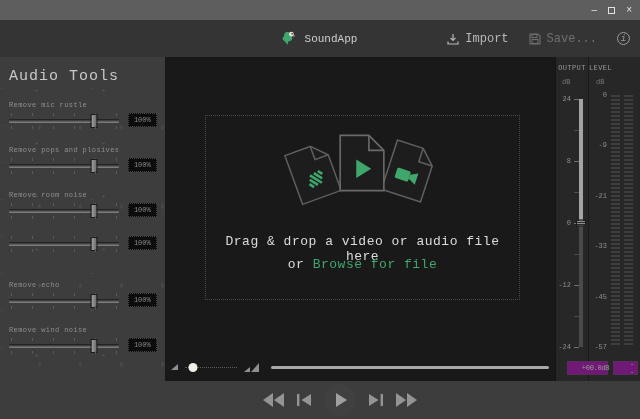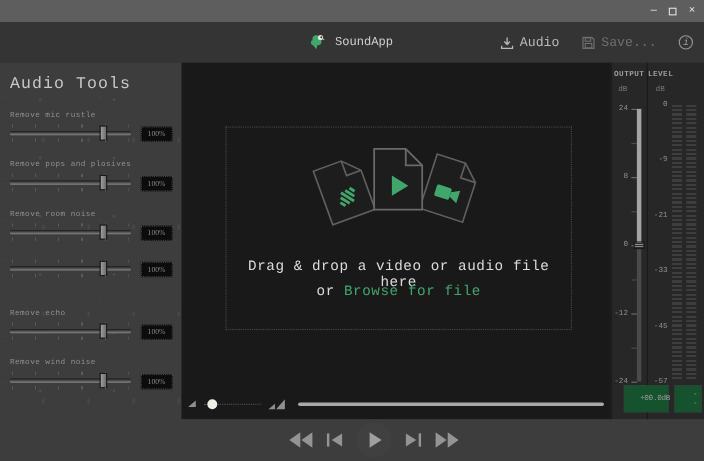--- a/index.html
+++ b/index.html
@@ -30,21 +30,21 @@
   .header-actions{position:absolute;right:10px;top:0;height:100%;display:flex;align-items:center;gap:20px;}
   .hbtn{display:flex;align-items:center;gap:6px;font-size:12px;color:#b9b9b9;cursor:pointer;}
   .hbtn.disabled{color:#6f6f6f;}
   .info-circle{width:13px;height:13px;border:1px solid #9a9a9a;border-radius:50%;color:#9a9a9a;
     font-size:9px;display:flex;align-items:center;justify-content:center;font-style:italic;}
   
   .sidebar{position:absolute;left:0;top:57px;width:165px;height:324px;padding:8px 8px 0 9px;}
   .sidebar-title{font-size:15px;font-weight:normal;color:#c8c8c8;letter-spacing:1px;margin:3px 0 16px;}
   .tool{height:45px;}
   .tool-label{font-size:7px;color:var(--muted);margin-bottom:4px;letter-spacing:.4px;}
-  .tool-row{display:flex;align-items:flex-end;gap:9px;font-family:Liberation Serif, serif;}
+  .tool-row{display:flex;align-items:flex-start;gap:9px;}
   .slider{position:relative;width:112px;height:16px;}
   .slider:before,.slider:after{content:"";position:absolute;left:2px;right:2px;height:3px;
     background-image:repeating-linear-gradient(90deg,#5a5a5a 0 1px,transparent 1px 21px);}
   .slider:before{top:0;} .slider:after{bottom:0;}
   .track{position:absolute;left:0;right:0;top:6px;height:4px;
     background:linear-gradient(#141414,#8a8a8a);border-radius:1px;}
   .handle{position:absolute;top:-5px;width:7px;height:14px;transform:translateX(-50%);
     background:linear-gradient(90deg,#a0a0a0,#6b6b6b);border:1px solid #1b1b1b;}
   .value-box{width:30px;height:14px;background:#0c0c0c;border:1px dotted #454545;color:#8a8a8a;
     font-size:7px;display:flex;align-items:center;justify-content:center;}
@@ -60,40 +60,40 @@
   .vol-low{width:0;height:0;border-bottom:6px solid #8f8f8f;border-left:7px solid transparent;margin-left:2px;}
   .vol-track{position:relative;width:52px;height:1px;border-top:1px dotted #5c5c5c;margin:0 7px;}
   .vol-knob{position:absolute;top:-5px;width:9px;height:9px;border-radius:50%;background:#efefe6;transform:translateX(-50%);}
   .vol-high{display:flex;align-items:flex-end;gap:1px;}
   .vol-high i{display:block;width:0;height:0;border-bottom:5px solid #8f8f8f;border-left:6px solid transparent;}
   .vol-high i:last-child{border-bottom-width:9px;border-left-width:8px;}
   .seekbar{flex:1;height:3px;background:#a9a9a9;border-radius:2px;margin-left:12px;}
   
   .panel{position:absolute;left:555px;top:57px;width:85px;height:324px;background:var(--panel);border-left:1px solid #141414;}
   .m-col-divider{position:absolute;left:32px;top:0;bottom:0;width:1px;background:#1a1a1a;}
-  .m-head{position:absolute;top:7px;font-size:7px;font-weight:bold;color:#9a9a9a;letter-spacing:.4px;}
+  .m-head{position:absolute;top:7px;font-size:7px;font-weight:normal;color:#9a9a9a;letter-spacing:.4px;}
   .m-head.out{left:0;width:32px;text-align:center;}
   .m-head.lvl{left:33px;width:42px;text-align:left;}
   .m-unit{position:absolute;top:21px;font-size:7px;color:#787878;}
   .m-unit.out{left:6px;} .m-unit.lvl{left:40px;}
   .out-scale{position:absolute;left:0;top:42px;width:32px;height:248px;}
   .scale-row{position:absolute;left:0;width:100%;height:8px;transform:translateY(-50%);}
   .scale-num{position:absolute;right:17px;top:0;font-size:7px;color:#8f8f8f;line-height:8px;}
   .scale-tick{position:absolute;right:9px;top:4px;width:5px;height:1px;background:#707070;}
   .scale-tick.minor{background:#4d4d4d;}
   .fader-track{position:absolute;left:23px;top:42px;width:4px;height:248px;background:#4a4a4a;}
   .fader-fill{position:absolute;left:0;top:0;width:100%;background:#a4a4a4;}
   .fader-handle{position:absolute;left:20px;width:10px;height:7px;transform:translateY(-50%);
     background:repeating-linear-gradient(#2a2a2a 0 1px,#8f8f8f 1px 2px);border:1px solid #1a1a1a;}
   .lvl-scale{position:absolute;left:33px;top:38px;width:18px;height:252px;}
   .lvl-num{position:absolute;right:0;width:100%;text-align:right;font-size:7px;color:#8f8f8f;line-height:8px;transform:translateY(-50%);}
   .leds{position:absolute;left:55px;top:38px;height:252px;display:flex;gap:4px;}
   .led-col{width:9px;height:100%;
     background-image:repeating-linear-gradient(#3e3e3e 0 2px,transparent 2px 4px);}
-  .readout{position:absolute;bottom:6px;height:25px;background:#14532d;border:1px dotted #3f3f3f;
+  .readout{position:absolute;bottom:6px;height:14px;background:#701a75;border:1px dotted #3f3f3f;
     color:#9a9a9a;font-size:7px;display:flex;align-items:center;justify-content:center;letter-spacing:-.3px;padding-left:16px;}
   .readout.out{left:11px;width:41px;} .readout.lvl{left:57px;width:25px;}
   
   .transport{position:absolute;left:150px;top:381px;width:380px;height:38px;
     display:flex;align-items:center;justify-content:center;gap:12px;}
   .tbtn{display:flex;align-items:center;justify-content:center;cursor:pointer;}
   .play-circle{width:32px;height:32px;border-radius:50%;background:#404040;
     display:flex;align-items:center;justify-content:center;}
   .play-tri{width:0;height:0;border-left:11px solid #9f9f9f;border-top:7px solid transparent;border-bottom:7px solid transparent;margin-left:3px;}
 </style>
@@ -117,21 +117,21 @@
         <path d="M15 5.6 L17 6.6 L14.8 7.4 Z" fill="#b9b4a7"></path>
       </svg>
       <span>SoundApp</span>
     </div>
     <div class="header-actions">
       <div class="hbtn">
         <svg width="12" height="12" viewBox="0 0 12 12">
           <path d="M6 1 V7 M3.5 4.8 L6 7.4 L8.5 4.8" stroke="#b9b9b9" stroke-width="1.2" fill="none"></path>
           <path d="M1 8.5 V11 H11 V8.5" stroke="#b9b9b9" stroke-width="1.2" fill="none"></path>
         </svg>
-        <span>Audio</span>
+        <span>Import</span>
       </div>
       <div class="hbtn disabled">
         <svg width="12" height="12" viewBox="0 0 12 12">
           <path d="M1 1 H9 L11 3 V11 H1 Z" stroke="#6f6f6f" stroke-width="1.1" fill="none"></path>
           <rect x="3" y="1.5" width="5" height="3" stroke="#6f6f6f" stroke-width="1" fill="none"></rect>
           <rect x="3" y="6.5" width="6" height="4" stroke="#6f6f6f" stroke-width="1" fill="none"></rect>
         </svg>
         <span>Save...</span>
       </div>
       <div class="info-circle">i</div>

